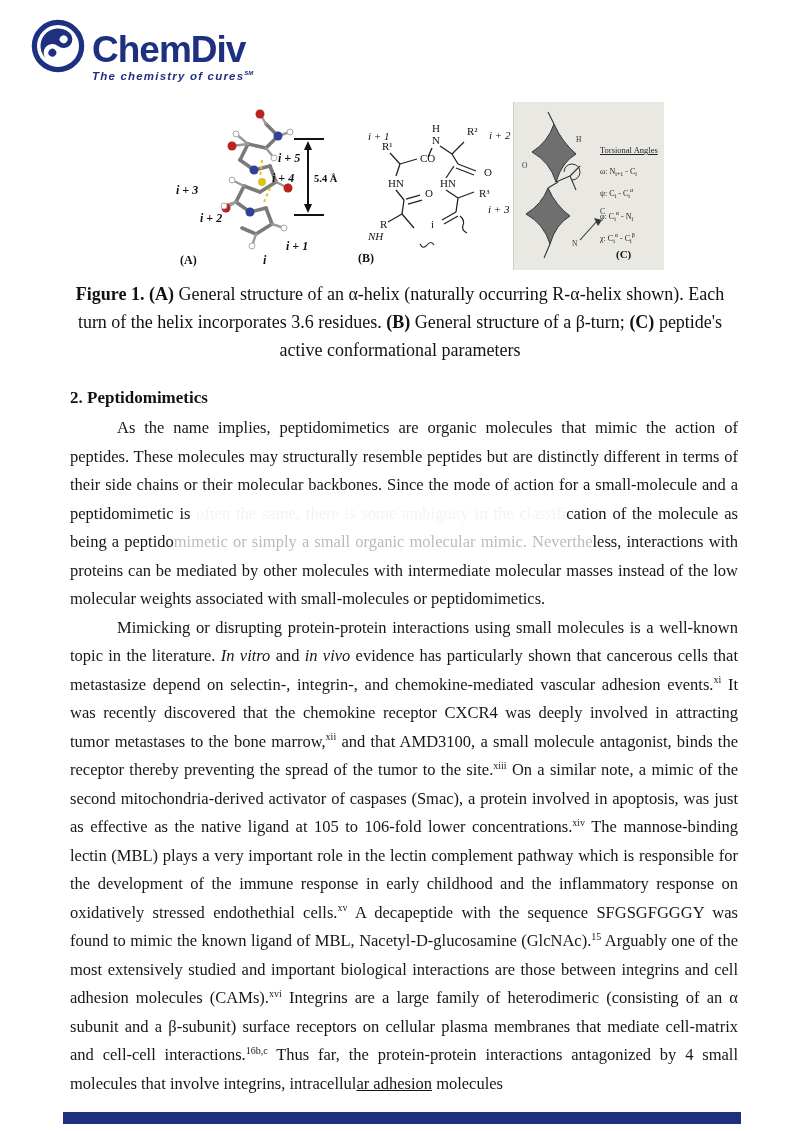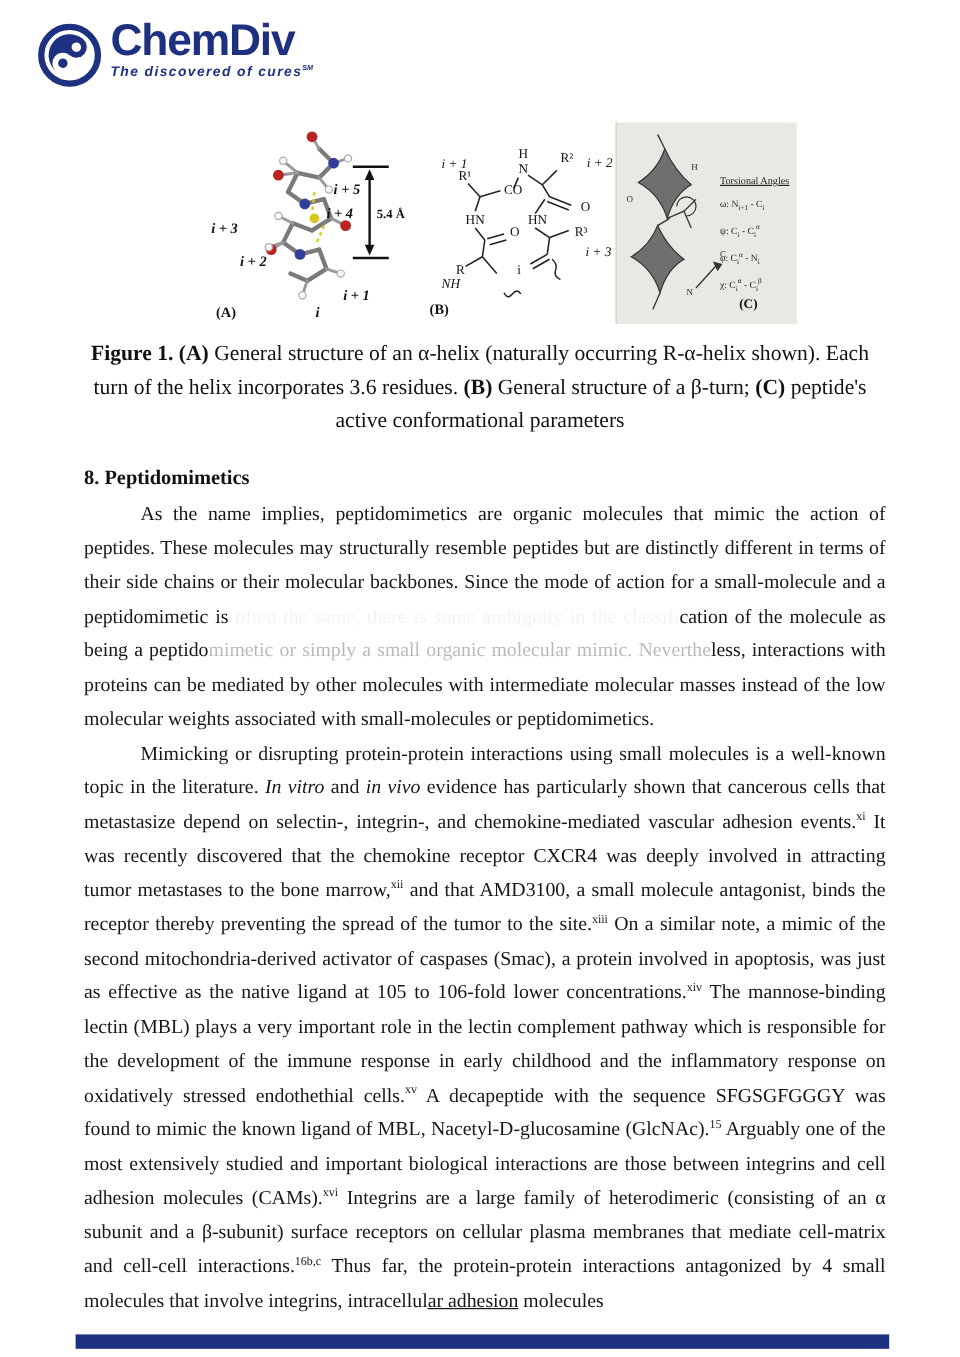--- a/index.html
+++ b/index.html
@@ -7,21 +7,21 @@
     position:relative; width:800px; height:1131px; background:#ffffff;
     font-family:"Liberation Serif", serif; color:#161616; overflow:hidden;
   }
 
   
   .logo { position:absolute; left:30px; top:14px; display:flex; align-items:flex-start; }
   .logo-icon { width:56px; height:56px; margin-top:4px; }
   .logo-textcol { margin-left:6px; }
   .logo-word {
     font-family:"Liberation Sans", sans-serif; font-weight:bold;
-    font-size:37px; line-height:40px; letter-spacing:-1px; color:#1e3080;
+    font-size:37px; line-height:40px; letter-spacing:-1px; color:#1e3080;margin-top:16px;
   }
   .logo-tag {
     font-family:"Liberation Sans", sans-serif; font-style:italic; font-weight:bold;
     font-size:11.5px; letter-spacing:1.2px; color:#1e3080; margin-top:0px;
   }
   .logo-tag sup { font-size:6px; letter-spacing:0; }
 
   
   .figure-row { position:absolute; left:148px; top:102px; display:flex; }
   .panel { position:relative; }
@@ -73,21 +73,21 @@
     <svg class="logo-icon" viewBox="0 0 64 64">
       <circle cx="32" cy="32" r="27" fill="#ffffff" stroke="#1e3080" stroke-width="6"></circle>
       <g transform="rotate(40 32 32)">
         <path d="M32 12 a20 20 0 0 0 0 40 a10 10 0 0 1 0 -20 a10 10 0 0 0 0 -20 z" fill="#1e3080"></path>
         <circle cx="32" cy="22" r="4.5" fill="#ffffff"></circle>
         <circle cx="32" cy="42" r="4.5" fill="#1e3080"></circle>
       </g>
     </svg>
     <div class="logo-textcol">
       <div class="logo-word">ChemDiv</div>
-      <div class="logo-tag"><span>The discovered of cures</span><sup>SM</sup></div>
+      <div class="logo-tag"><span>The chemistry of cures</span><sup>SM</sup></div>
     </div>
   </div>
 
   <div class="figure-row">
 
     <div class="panel panel-a">
       <svg width="200" height="168" viewBox="0 0 200 168" style="overflow:visible">
         <g stroke="#7a7a7a" stroke-width="3.6" stroke-linecap="round">
           <line x1="118" y1="22" x2="130" y2="34"></line>
             <line x1="130" y1="34" x2="118" y2="46"></line>
@@ -237,21 +237,21 @@
         <div class="torsion-row"><span>ψ:</span> <span>C</span><sub>i</sub><sup></sup> - <span>C</span><sub>i</sub><sup>α</sup></div>
         <div class="torsion-row"><span>φ:</span> <span>C</span><sub>i</sub><sup>α</sup> - <span>N</span><sub>i</sub><sup></sup></div>
         <div class="torsion-row"><span>χ:</span> <span>C</span><sub>i</sub><sup>α</sup> - <span>C</span><sub>i</sub><sup>β</sup></div>
       </div>
       <div class="panel-c-label">(C)</div>
     </div>
   </div>
 
   <div class="caption"><span style="font-weight: bold;">Figure 1.</span><span> </span><span style="font-weight: bold;">(A)</span><span> General structure of an α-helix (naturally occurring R-α-helix shown). Each turn of the helix incorporates 3.6 residues. </span><span style="font-weight: bold;">(B)</span><span> General structure of a β-turn; </span><span style="font-weight: bold;">(C)</span><span> peptide's active conformational parameters</span></div>
 
-  <div class="heading">8. Peptidomimetics</div>
+  <div class="heading">2. Peptidomimetics</div>
 
   <div class="bodytext">
     <p><span>As the name implies, peptidomimetics are organic molecules that mimic the action of peptides. These molecules may structurally resemble peptides but are distinctly different in terms of their side chains or their molecular backbones. Since the mode of action for a small-molecule and a peptidomimetic is </span><span style="opacity: 0.05;">often the same, there is some ambiguity in the classifi</span><span>cation of the molecule as being a peptido</span><span style="opacity: 0.3;">mimetic or simply a small organic molecular mimic. Neverthe</span><span>less, interactions with proteins can be mediated by other molecules with intermediate molecular masses instead of the low molecular weights associated with small-molecules or peptidomimetics.</span></p>
     <p><span>Mimicking or disrupting protein-protein interactions using small molecules is a well-known topic in the literature. </span><span style="font-style: italic;">In vitro</span><span> and </span><span style="font-style: italic;">in vivo</span><span> evidence has particularly shown that cancerous cells that metastasize depend on selectin-, integrin-, and chemokine-mediated vascular adhesion events.</span><sup>xi</sup><span> It was recently discovered that the chemokine receptor CXCR4 was deeply involved in attracting tumor metastases to the bone marrow,</span><sup>xii</sup><span> and that AMD3100, a small molecule antagonist, binds the receptor thereby preventing the spread of the tumor to the site.</span><sup>xiii</sup><span> On a similar note, a mimic of the second mitochondria-derived activator of caspases (Smac), a protein involved in apoptosis, was just as effective as the native ligand at 105 to 106-fold lower concentrations.</span><sup>xiv</sup><span> The mannose-binding lectin (MBL) plays a very important role in the lectin complement pathway which is responsible for the development of the immune response in early childhood and the inflammatory response on oxidatively stressed endothethial cells.</span><sup>xv</sup><span> A decapeptide with the sequence SFGSGFGGGY was found to mimic the known ligand of MBL, Nacetyl-D-glucosamine (GlcNAc).</span><sup>15</sup><span> Arguably one of the most extensively studied and important biological interactions are those between integrins and cell adhesion molecules (CAMs).</span><sup>xvi</sup><span> Integrins are a large family of heterodimeric (consisting of an α subunit and a β-subunit) surface receptors on cellular plasma membranes that mediate cell-matrix and cell-cell interactions.</span><sup>16b,c</sup><span> Thus far, the protein-protein interactions antagonized by 4 small molecules that involve integrins, intracellul</span><span style="text-decoration: underline;">ar adhesion</span><span> molecules</span></p>
   </div>
 
   <div class="footer-rule"></div>
 
 </div>
 

